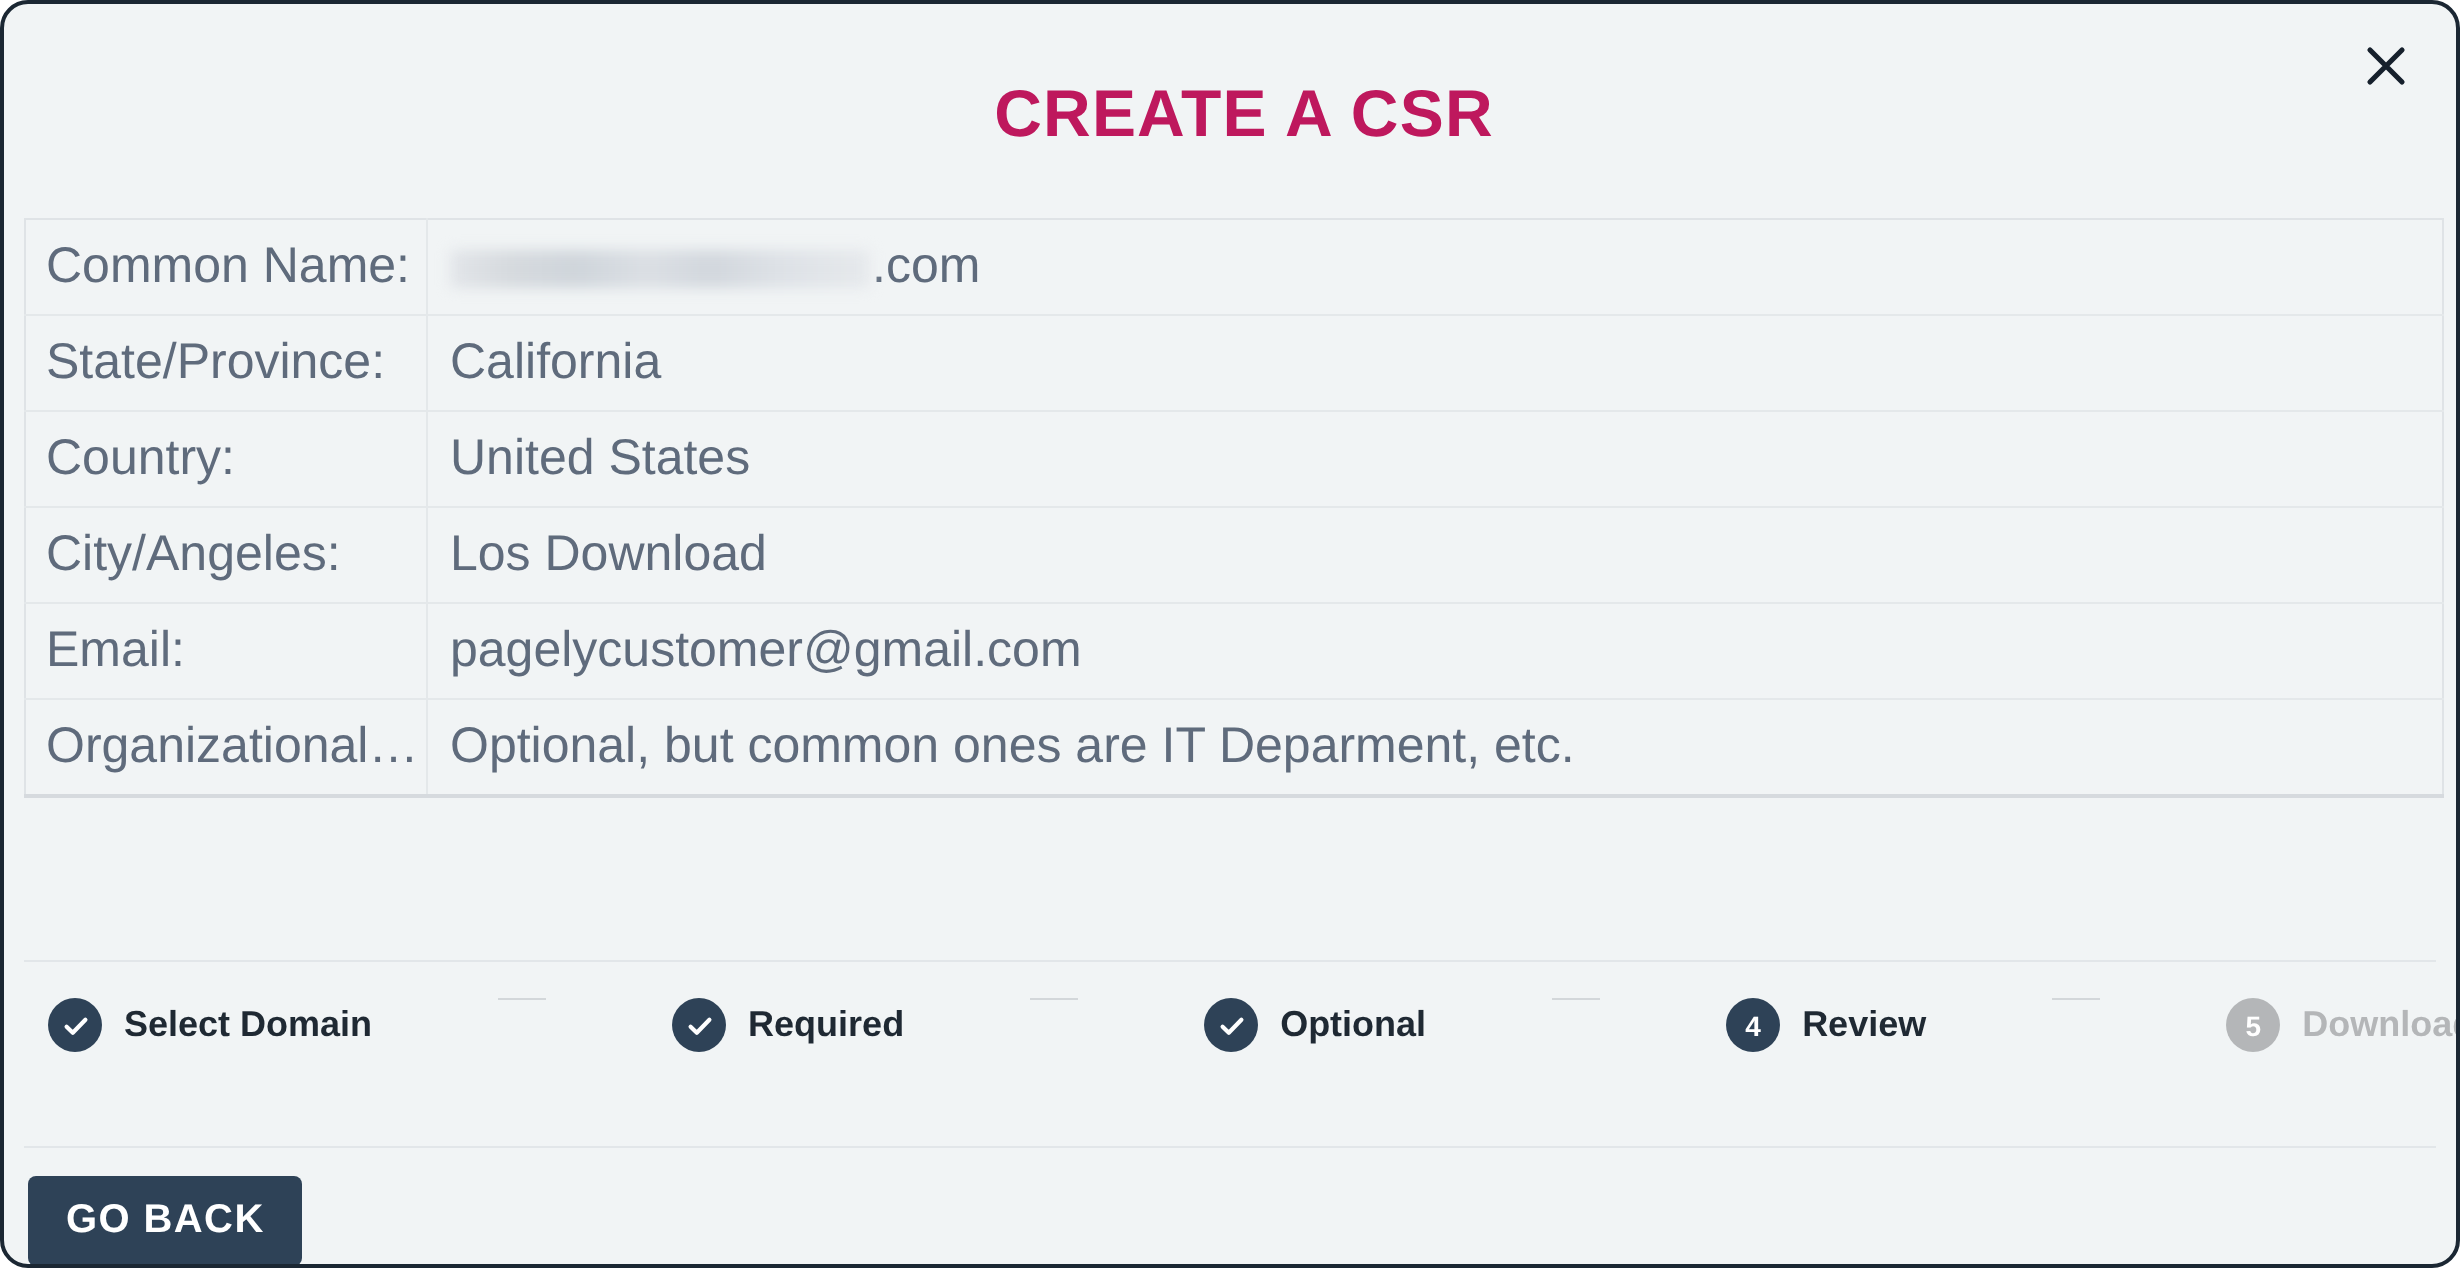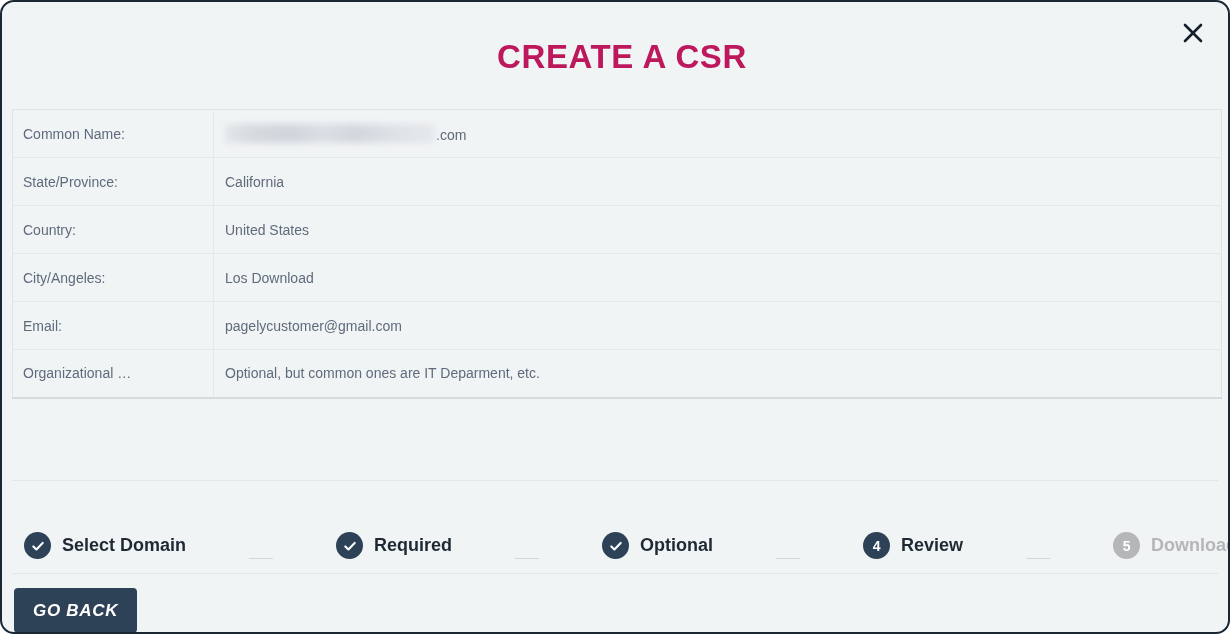--- a/index.html
+++ b/index.html
@@ -68,21 +68,21 @@
     border-collapse: collapse;
     table-layout: fixed;
     background: #f1f4f5;
     border: 1px solid #dfe3e6;
     border-bottom: 2px solid #d6dade;
   }
   .detail-table tr { height: 48px; }
   .detail-table td {
     border-top: 1px solid #e4e8ea;
     padding: 0 0 0 10px;
-    font-size: 14px;
+    font-size: 25px;
     color: #5f6b7c;
     vertical-align: middle;
     font-family: "Liberation Sans", sans-serif;
     white-space: nowrap;
     overflow: hidden;
   }
   .detail-table tr:first-child td { border-top: none; }
   .detail-table td.cell-label {
     width: 190px;
     border-right: 1px solid #e4e8ea;
@@ -117,21 +117,21 @@
   .divider-top    { top: 478px; }
   .divider-bottom { top: 571px; }
 
   .stepper {
     position: absolute;
     left: 22px;
     right: 22px;
     top: 497px;
     height: 60px;
     display: flex;
-    align-items: flex-end;
+    align-items: flex-start;
     gap: 44px;
   }
   .step {
     display: flex;
     align-items: center;
     flex: 0 0 auto;
     cursor: pointer;
   }
   .step-circle {
     width: 27px;
@@ -179,30 +179,29 @@
     height: 48px;
   }
   .btn {
     position: absolute;
     top: 0;
     height: 45px;
     background: #2e4257;
     color: #ffffff;
     border: none;
     border-radius: 4px;
-    font-size: 17px;
+    font-size: 20px;
     font-weight: bold;
     letter-spacing: 0.7px;
     font-family: "Liberation Sans", sans-serif;
     cursor: pointer;
     padding: 0 19px;
     display: flex;
     align-items: center;
     justify-content: center;
-    font-style: italic;
   }
   .btn-back     { left: 12px; }
   .btn-generate { right: 12px; }
 </style>
 </head>
 <body>
 
 <div class="modal">
 
   <div class="modal-header">

